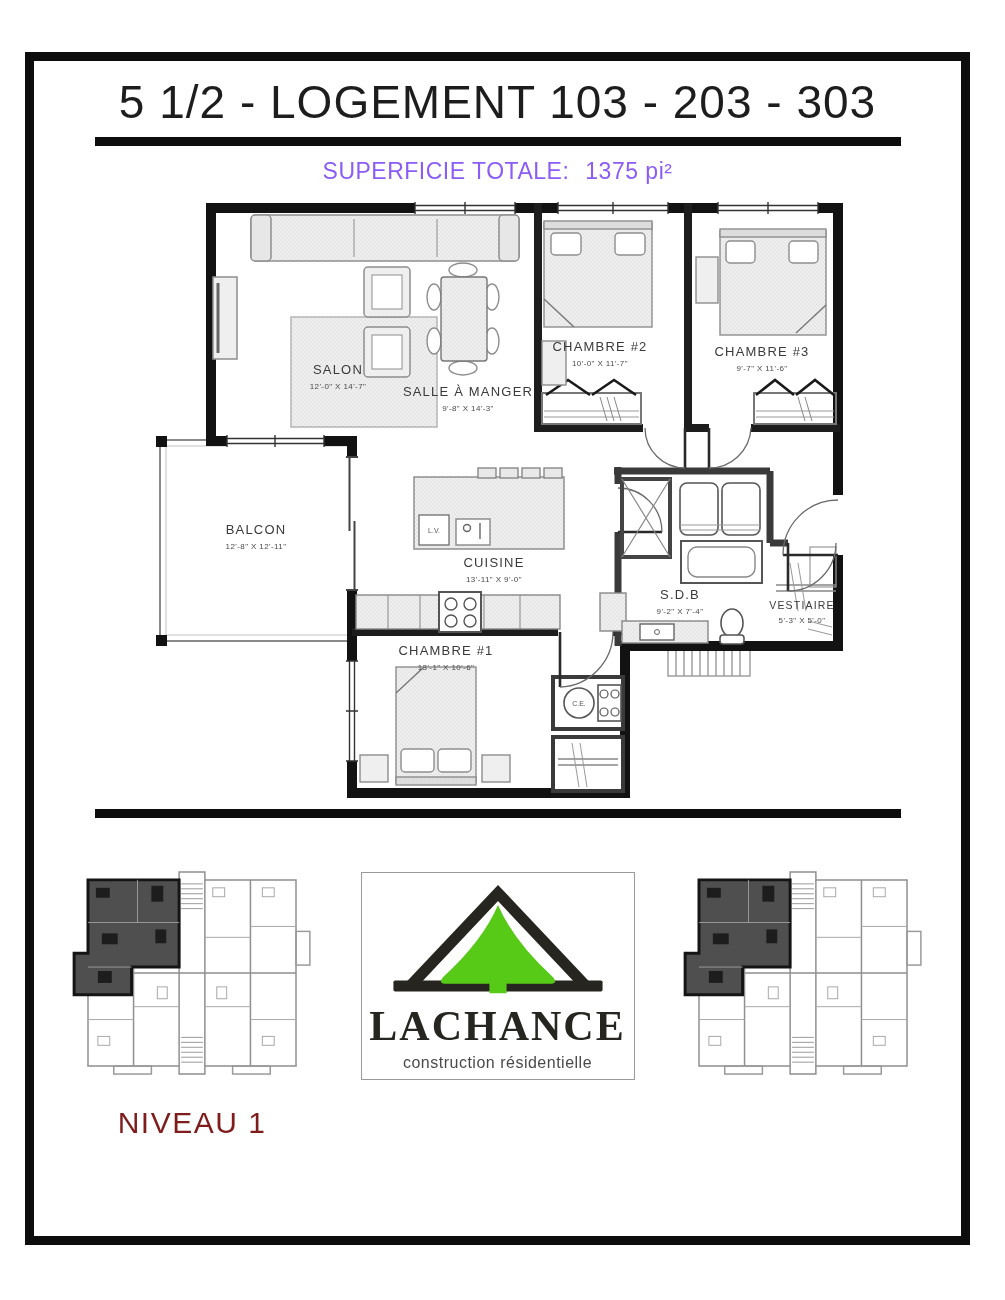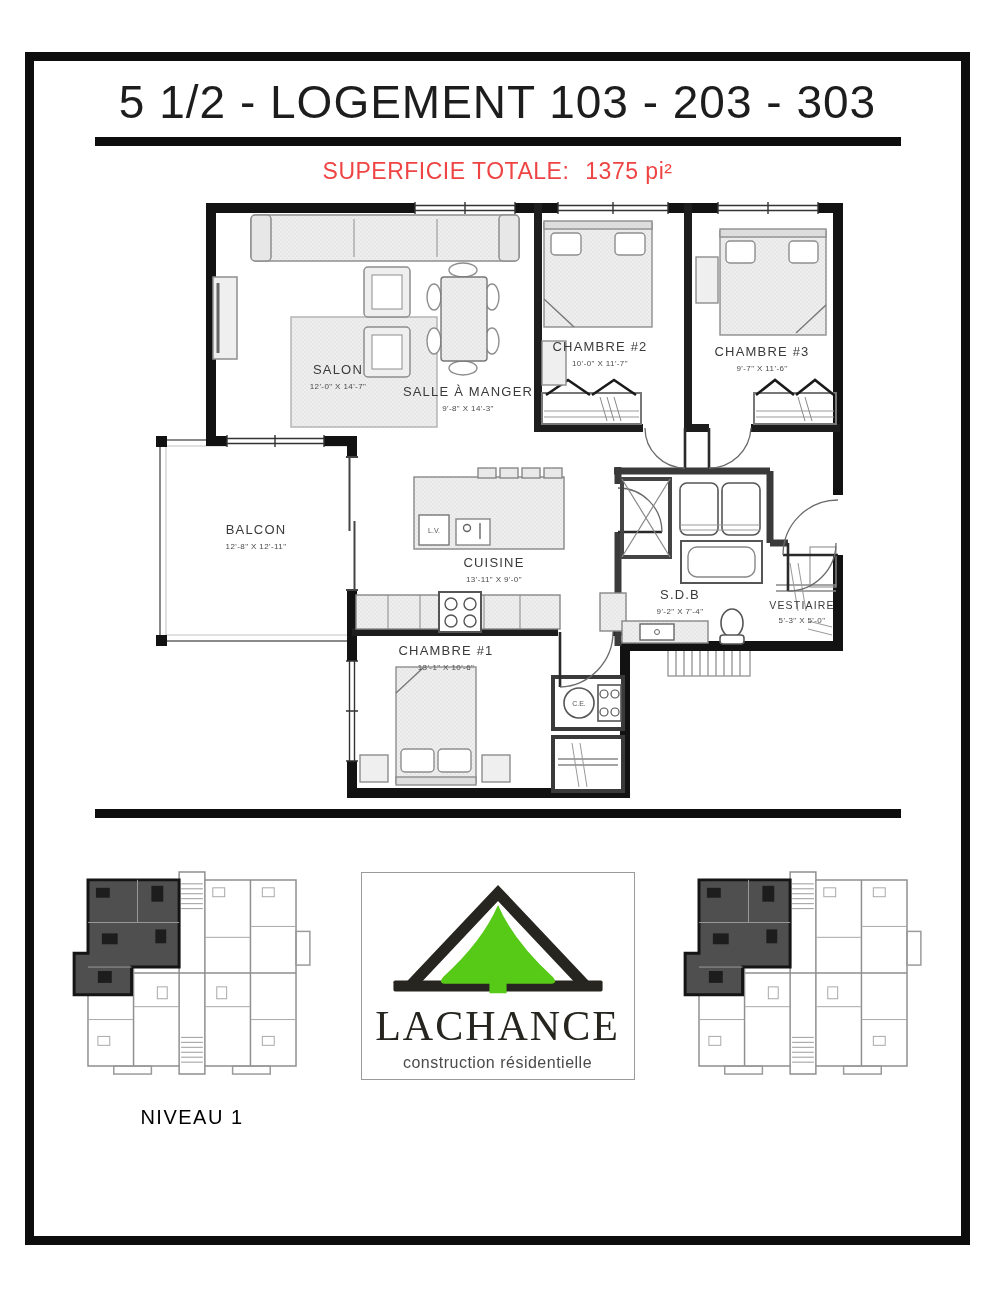--- a/index.html
+++ b/index.html
@@ -3,34 +3,34 @@
 <meta charset="utf-8">
 <style>
   html,body{margin:0;padding:0}
   body{width:1005px;height:1300px;background:#fff;position:relative;
        font-family:"Liberation Sans",sans-serif;color:#1d1d1d;overflow:hidden}
   .frame{position:absolute;left:25px;top:52px;width:945px;height:1193px;
          border:9px solid #0d0d0d;box-sizing:border-box;background:#fff}
   .title{margin-top:14px;text-align:center;font-size:46px;letter-spacing:1px;
          color:#1d1d1d;white-space:nowrap}
   .hr{height:9px;background:#0d0d0d;width:806px;margin:8px auto 0}
-  .subtitle{text-align:center;font-size:23px;color:#ef4444;margin-top:12px;letter-spacing:.5px}
+  .subtitle{text-align:center;font-size:23px;color:#8b5cf6;margin-top:12px;letter-spacing:.5px}
   .subtitle .val{margin-left:16px}
   svg.plan{display:block;margin:6px auto 0}
   .address{text-align:center;font-size:41px;color:#161616;margin-top:2px;white-space:nowrap}
   .hr2{margin-top:6px}
   .footer{display:flex;justify-content:space-between;align-items:flex-start;
           padding:0 20px;margin-top:50px}
   .thumbwrap{width:276px;text-align:center}
   .logobox{width:272px;height:206px;border:1px solid #9a9a9a;background:#fff;
            display:flex;flex-direction:column;align-items:center;justify-content:center;margin-top:4px}
-  .logo-name{font-family:"Liberation Serif",serif;font-weight:normal;font-size:42px;
+  .logo-name{font-family:"Liberation Serif",serif;font-weight:bold;font-size:42px;
              letter-spacing:2px;color:#26251f;line-height:1;margin-top:4px}
   .logo-tag{font-size:16px;color:#4a4a4a;margin-top:7px;letter-spacing:.5px}
-  .niveau{font-size:20px;letter-spacing:1.5px;color:#000000;margin-top:24px}
+  .niveau{font-size:30px;letter-spacing:1.5px;color:#7f1d1d;margin-top:24px}
   text{font-family:"Liberation Sans",sans-serif;fill:#3a3a3a}
   .rname{font-size:13px;letter-spacing:1.2px}
   .rdims{font-size:8px;letter-spacing:.4px;fill:#4a4a4a}
   .tiny{font-size:7px;fill:#555}
 </style>
 </head>
 <body>
 
 <div class="frame">
 

